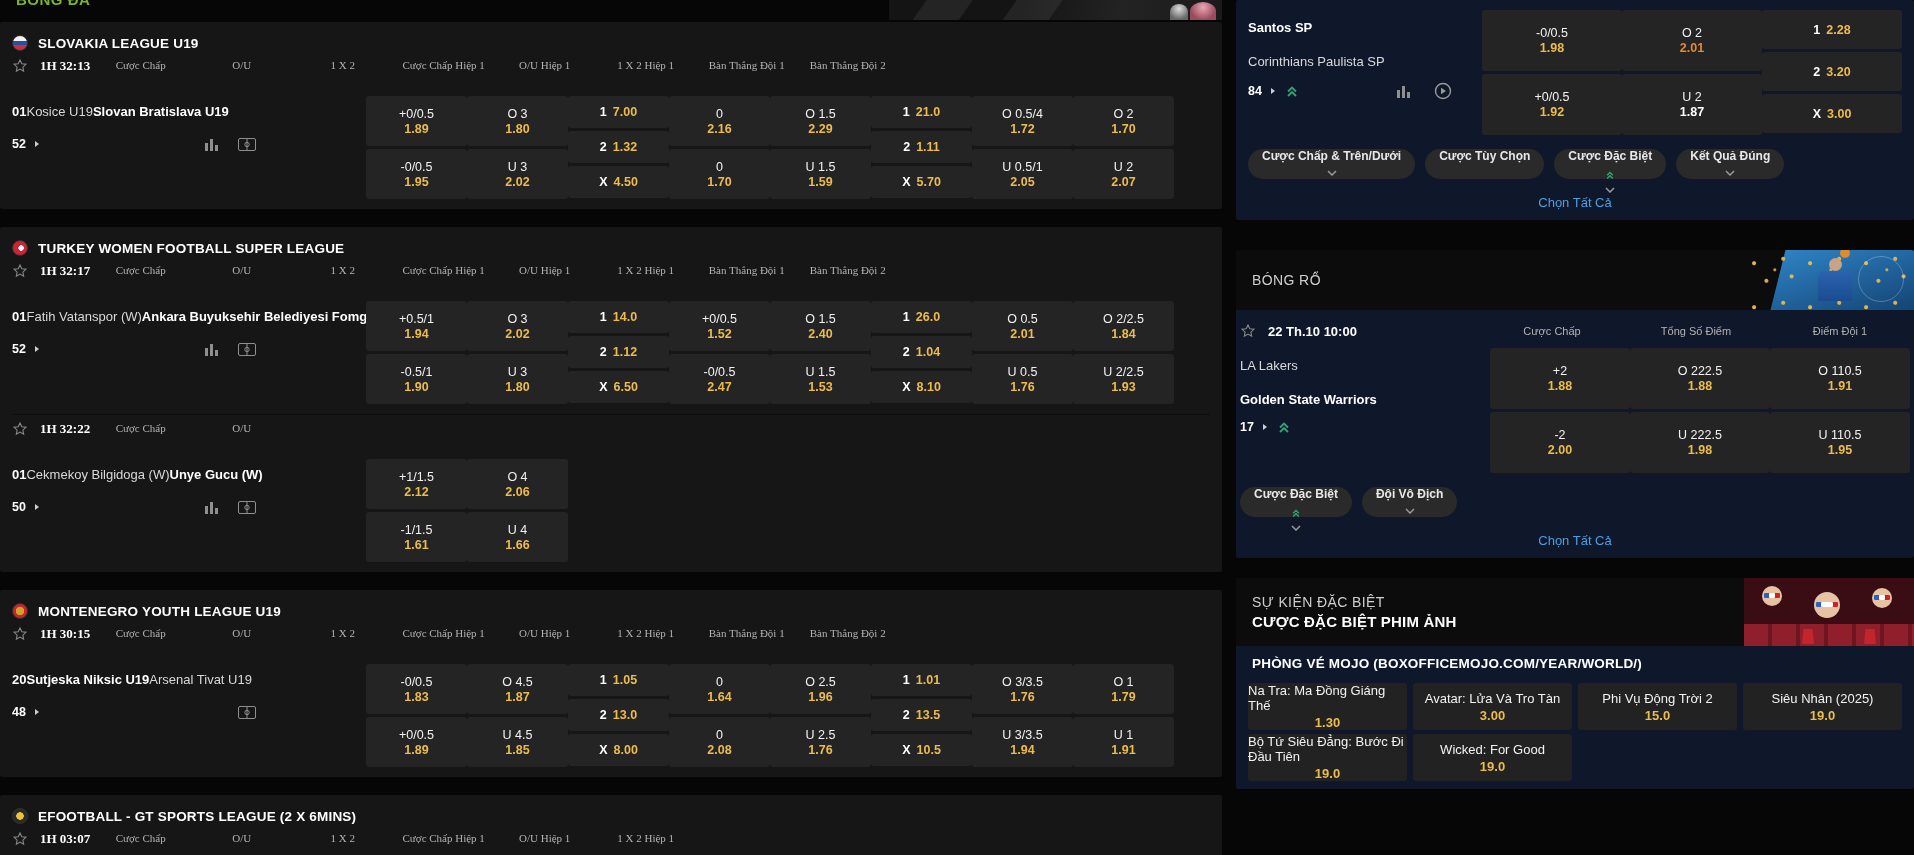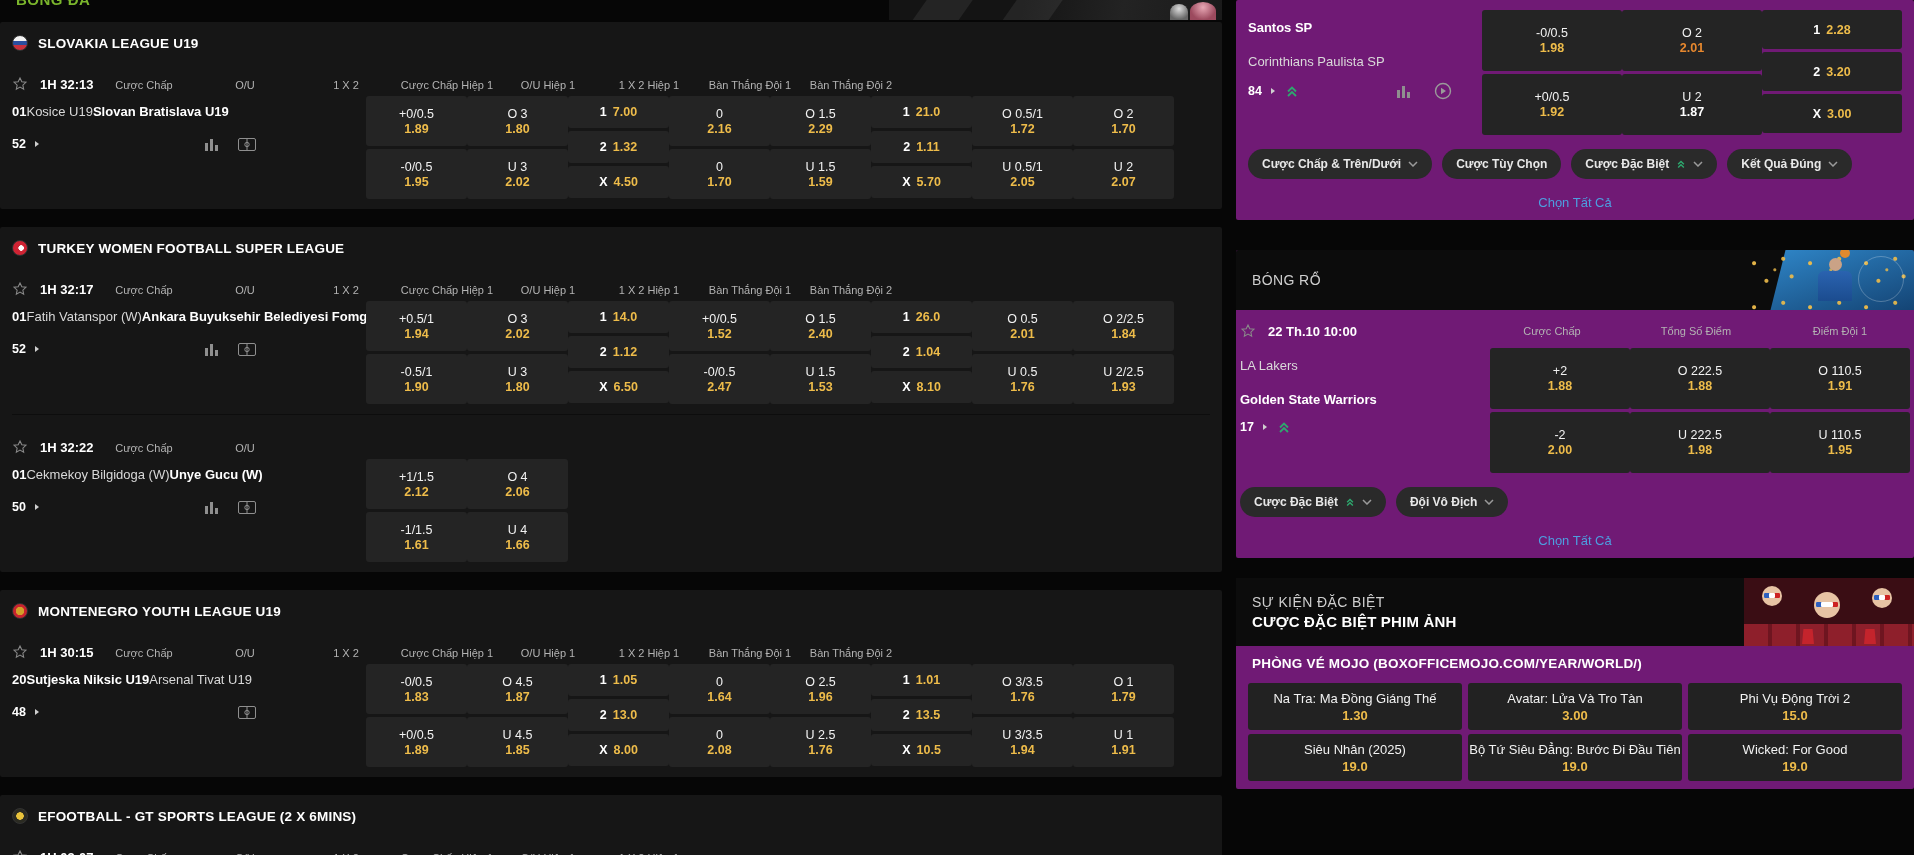--- a/index.html
+++ b/index.html
@@ -27,21 +27,21 @@
   .card { background:#161616; border-radius:2px; padding:6px 12px 10px; margin-bottom:18px; }
   .sect { display:flex; align-items:center; gap:10px; height:30px; }
   .flag { width:16px; height:16px; border-radius:50%; flex:none; border:1px solid #333; }
   .flag.slovakia { background:linear-gradient(180deg,#f2f2f2 34%,#2b4fa0 34% 67%,#c8313e 67%); }
   .flag.turkey { background:radial-gradient(circle at 58% 50%, #fff 0 2.5px, #cf2333 3px); }
   .flag.montenegro { background:radial-gradient(circle at 50% 50%, #d3a029 0 4px, #c8242e 4.5px); }
   .flag.efootball { background:radial-gradient(circle at 50% 50%, #e9c33b 0 3.5px, #2b2b22 4px); }
   .ltitle { font-size:13.5px; font-weight:bold; color:#fff; letter-spacing:.2px; }
 
   .match + .match { border-top:1px solid #0d0d0d; margin-top:10px; padding-top:6px; }
-  .mhead { display:flex; align-items:flex-end; height:34px; }
+  .mhead { display:flex; align-items:flex-start; height:34px;font-family:Liberation Serif, serif; }
   .time { margin-left:12px; font-size:13px; font-weight:bold; color:#fff; }
   .heads { display:flex; gap:4px; margin-left:auto; }
   .heads.lefted { margin-left:0; }
   .ohead { width:101px; text-align:center; font-size:11px; line-height:1.3; color:#b3b3b3; }
   .rohead { width:140px; text-align:center; font-size:11px; color:#b3b3b3; }
 
   .mrow { display:flex; margin-top:4px; }
   .mleft { width:354px; flex:none; display:flex; flex-direction:column; }
   .teams { display:flex; }
   .scores { width:34px; background:#4a4131; display:flex; flex-direction:column; border-radius:1px; }
@@ -69,39 +69,39 @@
   .rcell { width:140px; }
   .rcell.c2 { height:61px; }
   .rcell.c3 { height:39px; }
   .line { color:#f2f2f2; font-size:12.5px; }
   .pre  { color:#fff; font-size:12.5px; font-weight:bold; }
   .val  { color:#eebc4a; font-size:12.5px; font-weight:bold; }
   .val.up { color:#e7882e; }
   .val.wht { color:#ffffff; }
 
   
-  .rcard { background:#701a75; border-radius:2px; padding:8px 12px 10px; }
+  .rcard { background:#0f172a; border-radius:2px; padding:8px 12px 10px; }
   .rcard.first { padding-top:10px; margin-bottom:30px; }
   .rcard.nba { padding:0 0 10px; margin-bottom:20px; overflow:hidden; }
   .rcard.special { padding:0 0 8px; }
   .nba .inner, .rhead-wrap { padding:0 4px; }
   .rmatch { display:flex; }
   .rleft { flex:1; display:flex; flex-direction:column; }
   .rteam { height:34px; display:flex; align-items:center; font-size:13px; color:#d9d9d9; white-space:nowrap; }
   .rteam.bold { color:#fff; font-weight:bold; }
   .rfoot { display:flex; align-items:center; margin-top:4px; }
   .rficons { display:flex; gap:22px; align-items:center; margin-left:auto; margin-right:30px; }
   .grn { margin-left:10px; display:inline-flex; }
 
   .rhead { display:flex; align-items:center; height:34px; margin-top:4px; }
   .rheads { display:flex; gap:4px; margin-left:auto; }
 
   .pills { display:flex; gap:10px; margin-top:14px; flex-wrap:nowrap; }
   .pill { background:#2a2a2a; border-radius:16px; height:30px; padding:0 14px; display:flex;
-    align-items:center; gap:7px; font-size:12px; font-weight:bold; color:#e8e8e8; white-space:nowrap; }
+    align-items:center; gap:7px; font-size:12px; font-weight:bold; color:#e8e8e8; white-space:nowrap;flex-direction:column; }
   .selectall { text-align:center; color:#4d9fe0; font-size:13px; margin-top:16px; cursor:pointer; }
 
   .banner { position:relative; height:60px; background:#0c0c0c; display:flex; flex-direction:column;
     justify-content:center; padding:0 16px; overflow:hidden; }
   .banner.tall { height:68px; }
   .bcat { font-size:14px; color:#cfcfcf; letter-spacing:.4px; }
   .btitle { font-size:15px; font-weight:bold; color:#fff; margin-top:3px; letter-spacing:.2px; }
   .bart { position:absolute; right:0; top:0; width:170px; height:100%; overflow:hidden; }
   
   .nbaA .panel { position:absolute; right:-14px; top:-6px; width:150px; height:120%;
@@ -127,21 +127,21 @@
     background:repeating-linear-gradient(90deg,#8e1f2b 0 24px,#6e1520 24px 28px); }
   .movA .p { position:absolute; width:20px; height:20px; border-radius:50%; background:#e7c3a4; }
   .movA .p .gl { position:absolute; top:7px; left:2px; width:16px; height:5px; background:#fff;
     border-radius:1px; box-shadow:inset 5px 0 0 #2c5fbe, inset -5px 0 0 #c22; }
   .movA .cup { position:absolute; bottom:2px; width:12px; height:15px;
     background:#c4242c; clip-path:polygon(12% 0,88% 0,100% 100%,0 100%); }
 
   .mojo { padding:10px 16px 2px; }
   .mojo1 { font-size:13.5px; font-weight:bold; color:#fff; letter-spacing:.2px; }
   .mojo2 { font-size:12.5px; font-weight:bold; color:#ad8b50; margin-top:6px; letter-spacing:.2px; }
-  .movies { display:grid; grid-template-columns:1fr 1fr 1fr; gap:4px 6px; padding:10px 12px 0; }
+  .movies { display:grid; grid-template-columns:1fr 1fr 1fr 1fr; gap:4px 6px; padding:10px 12px 0; }
   .movie { height:47px; background:#222; border-radius:3px; display:flex; flex-direction:column;
     align-items:center; justify-content:center; gap:2px; }
   .mtitle { font-size:13px; color:#f2f2f2; }
   .mval { font-size:13px; font-weight:bold; color:#eebc4a; }
 
   svg { display:block; }
 </style>
 </head>
 <body>
 
@@ -339,21 +339,21 @@
                               <span class="val">5.70</span>
                             </div>
                           </div>
                       </div>
                     
                       <div class="ocol">
                         <div class="rep">
                           
                         
                             <div class="cell c2">
-                              <span class="line">O 0.5/1</span>
+                              <span class="line">O 0.5/4</span>
                               <span class="val">1.72</span>
                             </div>
                           
                             <div class="cell c2">
                               <span class="line">U 0.5/1</span>
                               <span class="val">2.05</span>
                             </div>
                           </div>
                         <div class="rep">
                           

